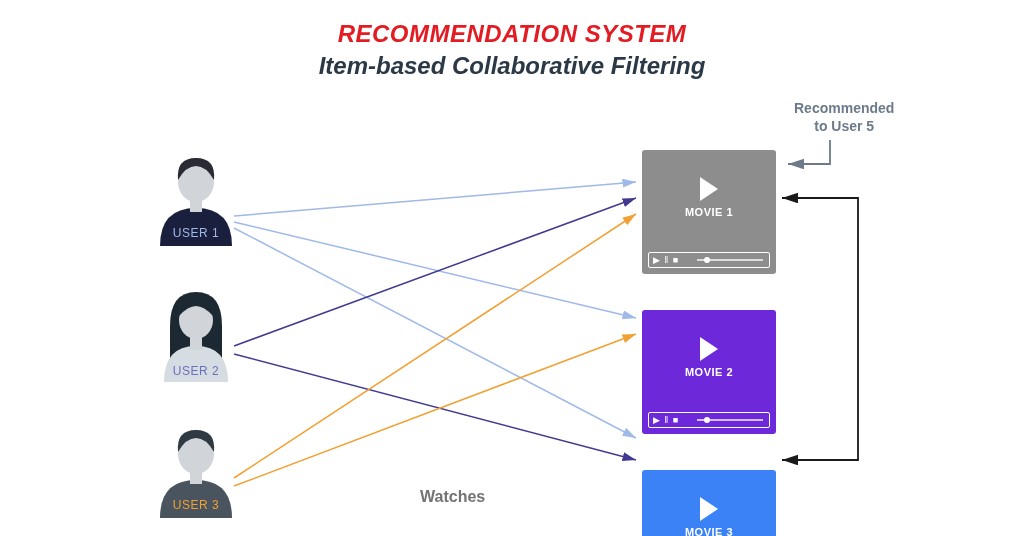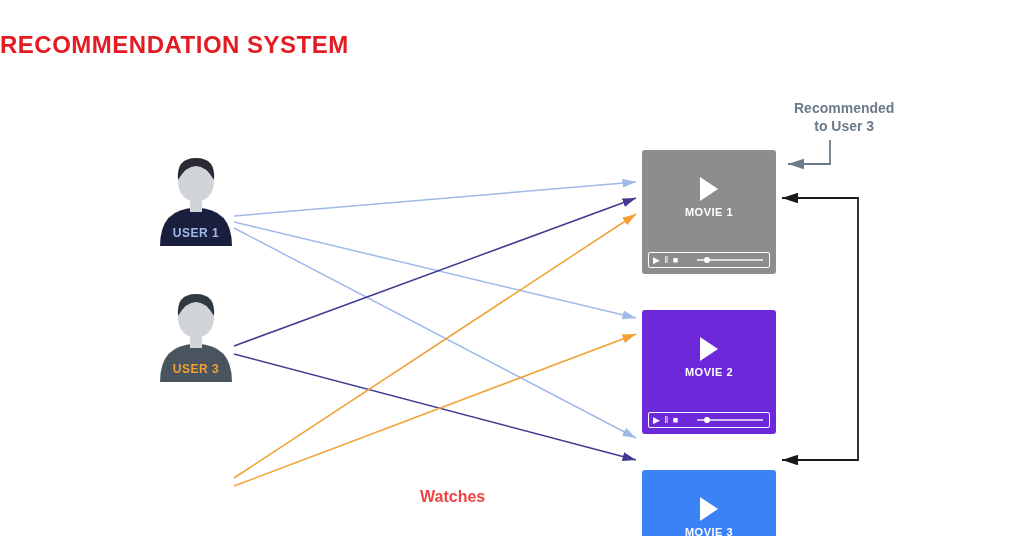--- a/index.html
+++ b/index.html
@@ -4,31 +4,31 @@
 <style>
   * { box-sizing: border-box; margin: 0; padding: 0; }
   body {
     width: 1024px;
     height: 536px;
     background: #fff;
     font-family: -apple-system, BlinkMacSystemFont, "Segoe UI", Arial, sans-serif;
     position: relative;
     overflow: hidden;
   }
-  .header { padding-top: 31px; }
+  .header { text-align: center; padding-top: 20px; font-style: italic; }
   .title { font-size: 24px; font-weight: 700; color: #e31b23; letter-spacing: 0.5px; }
   .subtitle { font-size: 24px; font-weight: 600; color: #2b3846; margin-top: 4px; }
 
   .users { position: absolute; left: 146px; top: 150px; }
   .user { display: flex; flex-direction: column; align-items: center; margin-bottom: 32px; }
   .user svg { display: block; }
   .user-label {
     position: absolute;
     font-size: 12px;
-    font-weight: 700;
+    font-weight: 400;
     letter-spacing: 0.5px;
     text-align: center;
     width: 100px;
     pointer-events: none;
   }
 
   .movies { position: absolute; left: 642px; top: 150px; }
   .movie {
     width: 134px;
     height: 124px;
@@ -84,21 +84,21 @@
   }
   .m1 { background: #8d8d8d; }
   .m2 { background: #6d28d9; }
   .m3 { background: #3b82f6; }
 
   .watches {
     position: absolute;
     left: 420px; top: 488px;
     font-size: 16px;
     font-weight: 600;
-    color: #ef4444;
+    color: #737373;
   }
   .rec-note {
     position: absolute;
     left: 794px; top: 100px;
     font-size: 14px;
     font-weight: 600;
     color: #6c7a89;
     line-height: 1.25;
     text-align: center;
   }
@@ -108,38 +108,54 @@
     left: 0; top: 0;
     width: 1024px; height: 536px;
     pointer-events: none;
   }
 </style>
 </head>
 <body>
 
 <div class="header">
   <div class="title">RECOMMENDATION SYSTEM</div>
+  <div class="subtitle">Item-based Collaborative Filtering</div>
 </div>
 
 <div class="users">
 
   <div class="user" style="position:relative;height:104px;">
     <svg width="100" height="96" viewBox="0 0 100 96">
 
       <path d="M14 96 Q14 58 50 58 Q86 58 86 96 Z" fill="#1a1f3d"></path>
 
       <rect x="44" y="48" width="12" height="14" fill="#d1d5da"></rect>
 
       <ellipse cx="50" cy="32" rx="18" ry="20" fill="#d1d5da"></ellipse>
 
       <path d="M32 30 Q30 8 50 8 Q70 8 68 30 Q60 16 50 16 Q40 16 32 30 Z" fill="#2a2a35"></path>
     </svg>
     <div class="user-label" style="top:76px; color:#9fb9e9;">USER 1</div>
   </div>
 
+  <div class="user" style="position:relative;height:104px;">
+    <svg width="100" height="96" viewBox="0 0 100 96">
+
+      <path d="M24 96 L24 40 Q24 6 50 6 Q76 6 76 40 L76 96 Z" fill="#1c2832"></path>
+
+      <path d="M18 96 Q18 60 50 60 Q82 60 82 96 Z" fill="#d5dce2"></path>
+
+      <rect x="44" y="50" width="12" height="14" fill="#d1d5da"></rect>
+
+      <ellipse cx="50" cy="34" rx="17" ry="19" fill="#d1d5da"></ellipse>
+
+      <path d="M33 30 Q33 12 50 12 Q67 12 67 30 Q58 20 50 20 Q42 20 33 30 Z" fill="#1c2832"></path>
+    </svg>
+    <div class="user-label" style="top:78px; color:#6b6fbf;">USER 2</div>
+  </div>
 
   <div class="user" style="position:relative;height:104px;align-items:center;">
     <svg width="100" height="96" viewBox="0 0 100 96">
       <path d="M14 96 Q14 58 50 58 Q86 58 86 96 Z" fill="#4a545f"></path>
       <rect x="44" y="48" width="12" height="14" fill="#d1d5da"></rect>
       <ellipse cx="50" cy="32" rx="18" ry="20" fill="#d1d5da"></ellipse>
       <path d="M32 30 Q30 8 50 8 Q70 8 68 30 Q60 16 50 16 Q40 16 32 30 Z" fill="#2f3a42"></path>
     </svg>
     <div class="user-label" style="top:76px; color:#f2a033;">USER 3</div>
   </div>
@@ -172,21 +188,21 @@
       <div class="track"></div>
         <div class="dot"></div>
     </div>
   </div>
 </div>
 
 <div class="watches">Watches</div>
 
 <div class="rec-note">
   <span>Recommended</span><br>
-  <span>to User 3</span>
+  <span>to User 5</span>
 </div>
 
 <svg class="arrows">
   <defs>
     <marker id="ah-u1" markerWidth="10" markerHeight="10" refX="9" refY="3" orient="auto">
       <path d="M0,0 L9,3 L0,6 Z" fill="#9fb9e9"></path>
     </marker>
     <marker id="ah-u2" markerWidth="10" markerHeight="10" refX="9" refY="3" orient="auto">
       <path d="M0,0 L9,3 L0,6 Z" fill="#403b91"></path>
     </marker>

